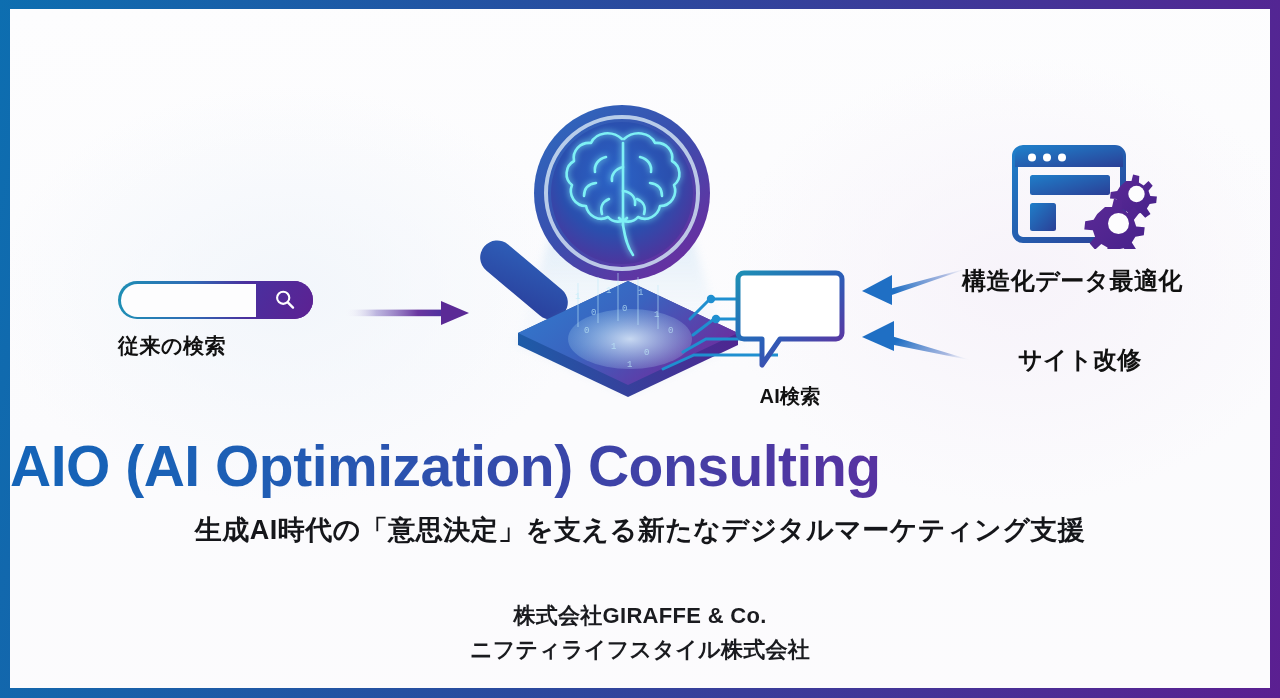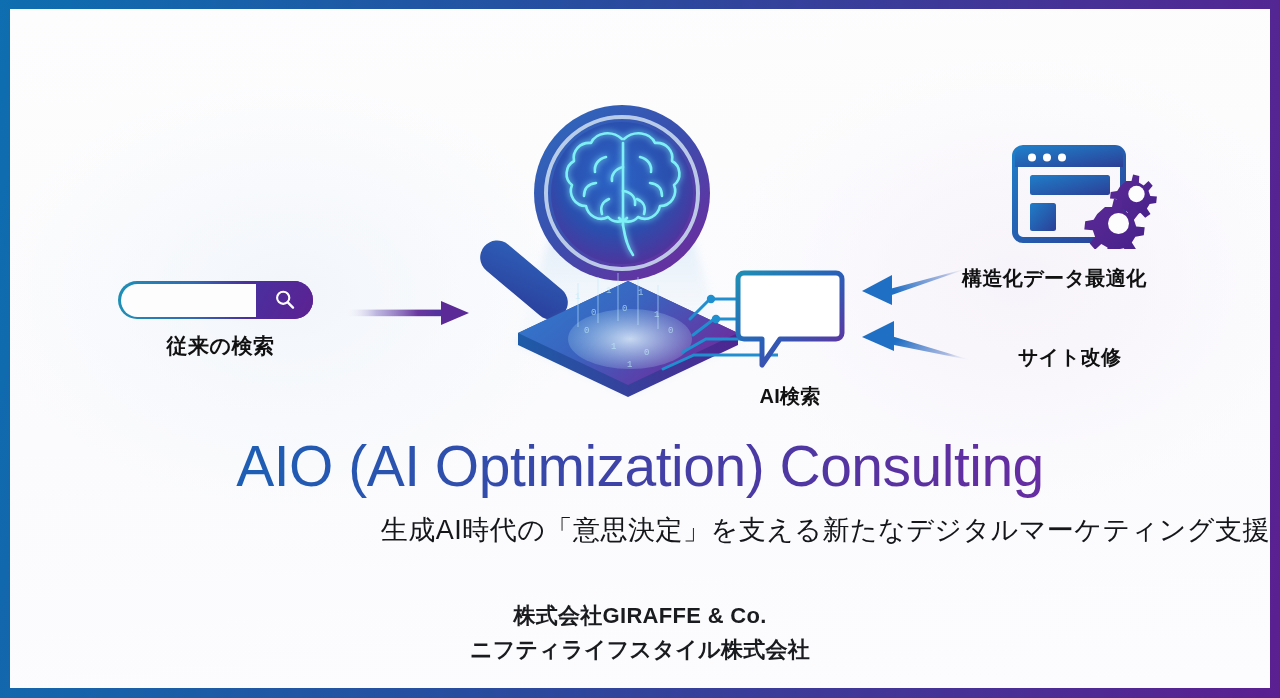--- a/index.html
+++ b/index.html
@@ -32,21 +32,21 @@
   .searchbox-inner{
     width:100%;height:100%;border-radius:17px;background:#fdfdfe;box-sizing:border-box;
   }
   .search-btn{
     position:absolute;right:0;top:0;width:57px;height:38px;
     border-radius:0 19px 19px 0;
     background:linear-gradient(120deg,#4a2f9e 0%,#5d2192 100%);
     display:flex;align-items:center;justify-content:center;
   }
   .caption{
-    text-align:center;font-weight:700;color:#111;letter-spacing:.5px;
+    font-weight:700;color:#111;letter-spacing:.5px;
     font-size:21px;margin-top:13px;white-space:nowrap;
   }
 
   
   .arrow-right{position:absolute;left:333px;top:287px;width:128px;height:34px;}
 
   
   .hero{position:absolute;left:468px;top:78px;width:300px;height:310px;}
   .hero svg{display:block;}
 
@@ -58,38 +58,38 @@
   }
 
   
   .arrows-in{position:absolute;left:838px;top:252px;width:128px;height:110px;}
 
   
   .browser-icon{position:absolute;left:1000px;top:132px;width:148px;height:108px;}
 
   
   .label-right{
-    position:absolute;font-weight:700;color:#111;font-size:20px;white-space:nowrap;
+    position:absolute;font-weight:700;color:#111;font-size:24px;white-space:nowrap;
     letter-spacing:.4px;
     font-family:Liberation Mono, monospace;
   }
   #lbl-struct{left:952px;top:256px;}
   #lbl-site{left:1008px;top:335px;text-align:center;}
 
   
   .title{
-    position:absolute;left:0;right:0;top:424px;text-align:center;
-    font-size:57px;font-weight:400;letter-spacing:-.5px;
+    position:absolute;left:0;right:0;top:424px;text-align:left;
+    font-size:57px;font-weight:700;letter-spacing:-.5px;
     background:linear-gradient(90deg,#1464b8 0%,#1d5fb5 18%,#3a45a8 45%,#5b30a0 72%,#7b2aa6 100%);
     -webkit-background-clip:text;background-clip:text;color:transparent;
     -webkit-text-fill-color:transparent;white-space:nowrap;
   }
   .subtitle{
-    position:absolute;left:0;right:0;top:503px;text-align:right;
-    font-size:27px;font-weight:400;color:#15161a;letter-spacing:.5px;white-space:nowrap;
+    position:absolute;left:0;right:0;top:503px;text-align:center;
+    font-size:27px;font-weight:700;color:#15161a;letter-spacing:.5px;white-space:nowrap;
   }
   .footer{
     position:absolute;left:0;right:0;top:590px;text-align:center;
     font-size:22px;font-weight:700;color:#1a1b1f;line-height:1.55;letter-spacing:.3px;
   }
   .footer div{white-space:nowrap;}
 </style>
 </head>
 <body>
 

